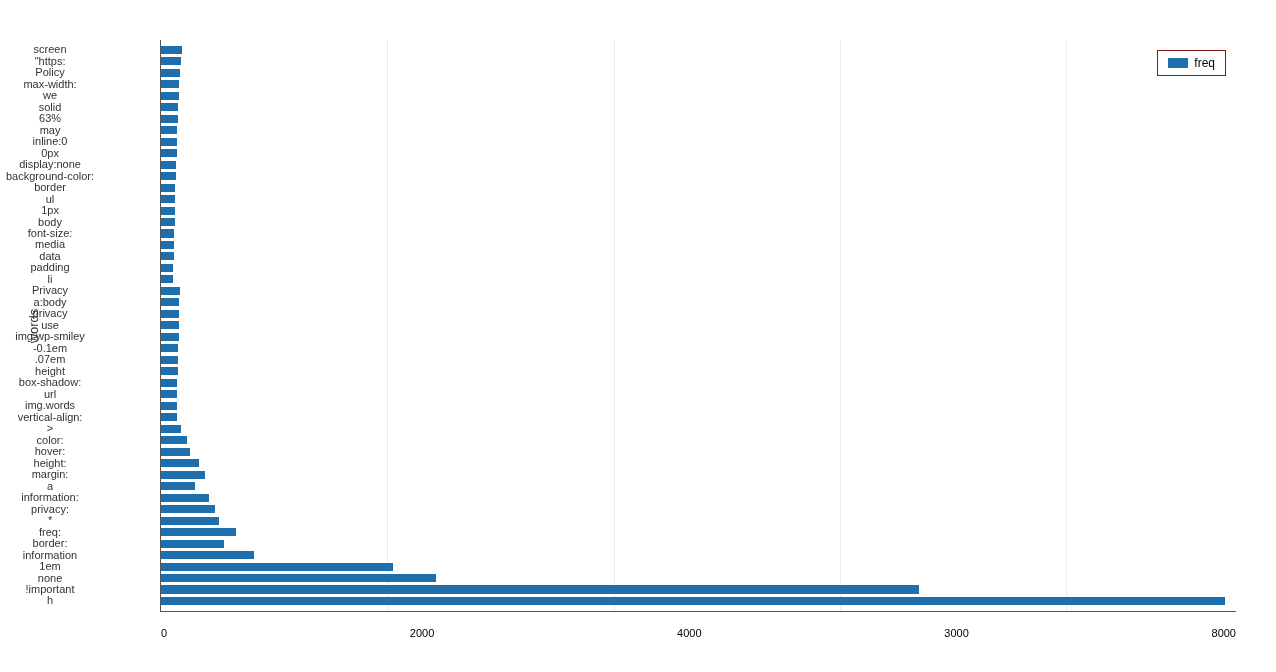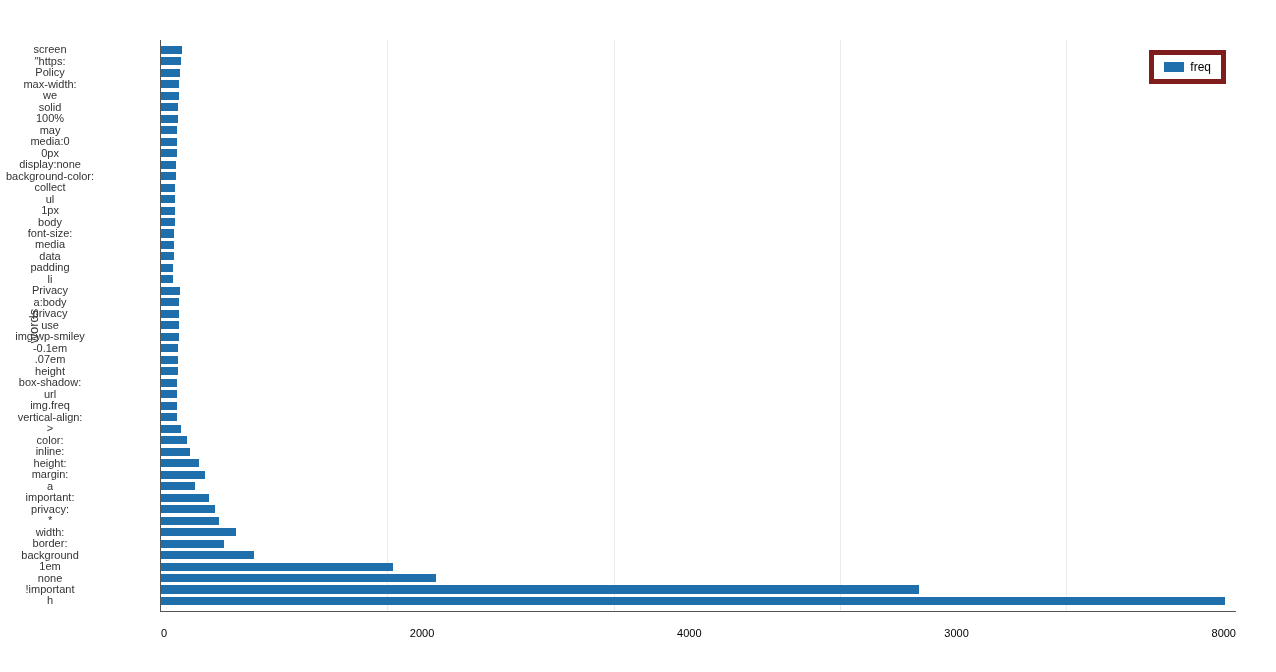--- a/index.html
+++ b/index.html
@@ -68,21 +68,21 @@
       font-size: 11px;
       color: #333;
       text-align: center;
       white-space: nowrap;
       line-height: 1;
     }
     .legend {
       position: absolute;
       top: 10px;
       right: 10px;
-      border: 5px solid #7f1d1d;
+      border: 1px solid #7f1d1d;
       padding: 5px 10px;
       display: flex;
       align-items: center;
       gap: 6px;
       font-size: 12px;
       background: #fff;
     }
     .legend-color {
       width: 20px;
       height: 10px;
@@ -110,59 +110,59 @@
 
     <div class="y-axis-label">words</div>
 
     <div class="y-labels" id="y-labels">
         <div class="y-label">screen</div>
         <div class="y-label">"https:</div>
         <div class="y-label">Policy</div>
         <div class="y-label">max-width:</div>
         <div class="y-label">we</div>
         <div class="y-label">solid</div>
-        <div class="y-label">100%</div>
+        <div class="y-label">63%</div>
         <div class="y-label">may</div>
-        <div class="y-label">media:0</div>
+        <div class="y-label">inline:0</div>
         <div class="y-label">0px</div>
         <div class="y-label">display:none</div>
         <div class="y-label">background-color:</div>
-        <div class="y-label">collect</div>
+        <div class="y-label">border</div>
         <div class="y-label">ul</div>
         <div class="y-label">1px</div>
         <div class="y-label">body</div>
         <div class="y-label">font-size:</div>
         <div class="y-label">media</div>
         <div class="y-label">data</div>
         <div class="y-label">padding</div>
         <div class="y-label">li</div>
         <div class="y-label">Privacy</div>
         <div class="y-label">a:body</div>
         <div class="y-label">privacy</div>
         <div class="y-label">use</div>
         <div class="y-label">img.wp-smiley</div>
         <div class="y-label">-0.1em</div>
         <div class="y-label">.07em</div>
         <div class="y-label">height</div>
         <div class="y-label">box-shadow:</div>
         <div class="y-label">url</div>
-        <div class="y-label">img.freq</div>
+        <div class="y-label">img.words</div>
         <div class="y-label">vertical-align:</div>
         <div class="y-label">&gt;</div>
         <div class="y-label">color:</div>
-        <div class="y-label">inline:</div>
+        <div class="y-label">hover:</div>
         <div class="y-label">height:</div>
         <div class="y-label">margin:</div>
         <div class="y-label">a</div>
-        <div class="y-label">important:</div>
+        <div class="y-label">information:</div>
         <div class="y-label">privacy:</div>
         <div class="y-label">*</div>
-        <div class="y-label">width:</div>
+        <div class="y-label">freq:</div>
         <div class="y-label">border:</div>
-        <div class="y-label">background</div>
+        <div class="y-label">information</div>
         <div class="y-label">1em</div>
         <div class="y-label">none</div>
         <div class="y-label">!important</div>
         <div class="y-label">h</div>
       </div>
 
     <div class="grid-line" style="left: 21.05%"></div>
     <div class="grid-line" style="left: 42.1%"></div>
     <div class="grid-line" style="left: 63.16%"></div>
     <div class="grid-line" style="left: 84.21%"></div>

